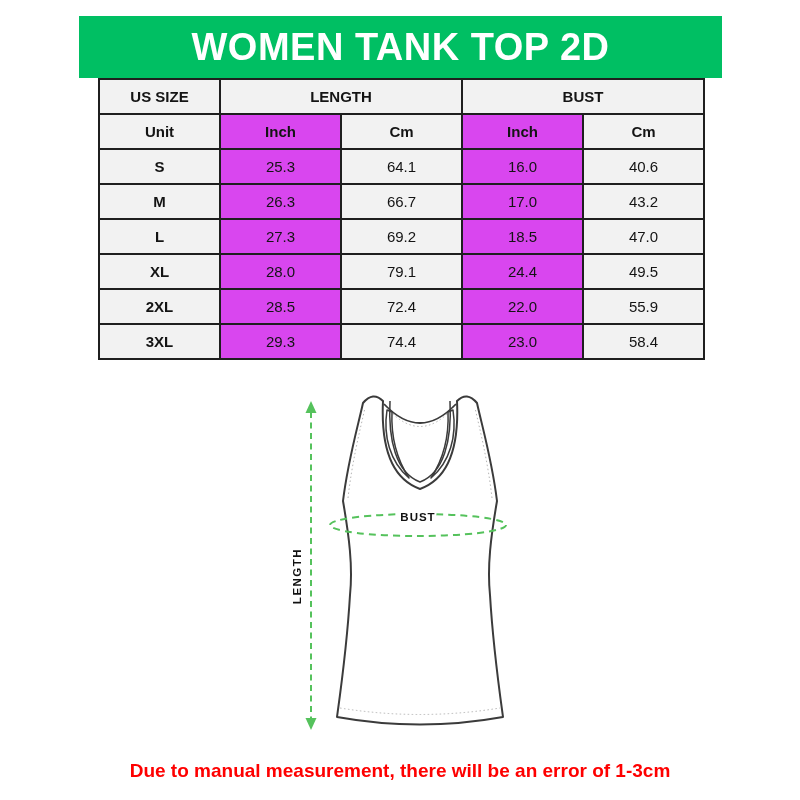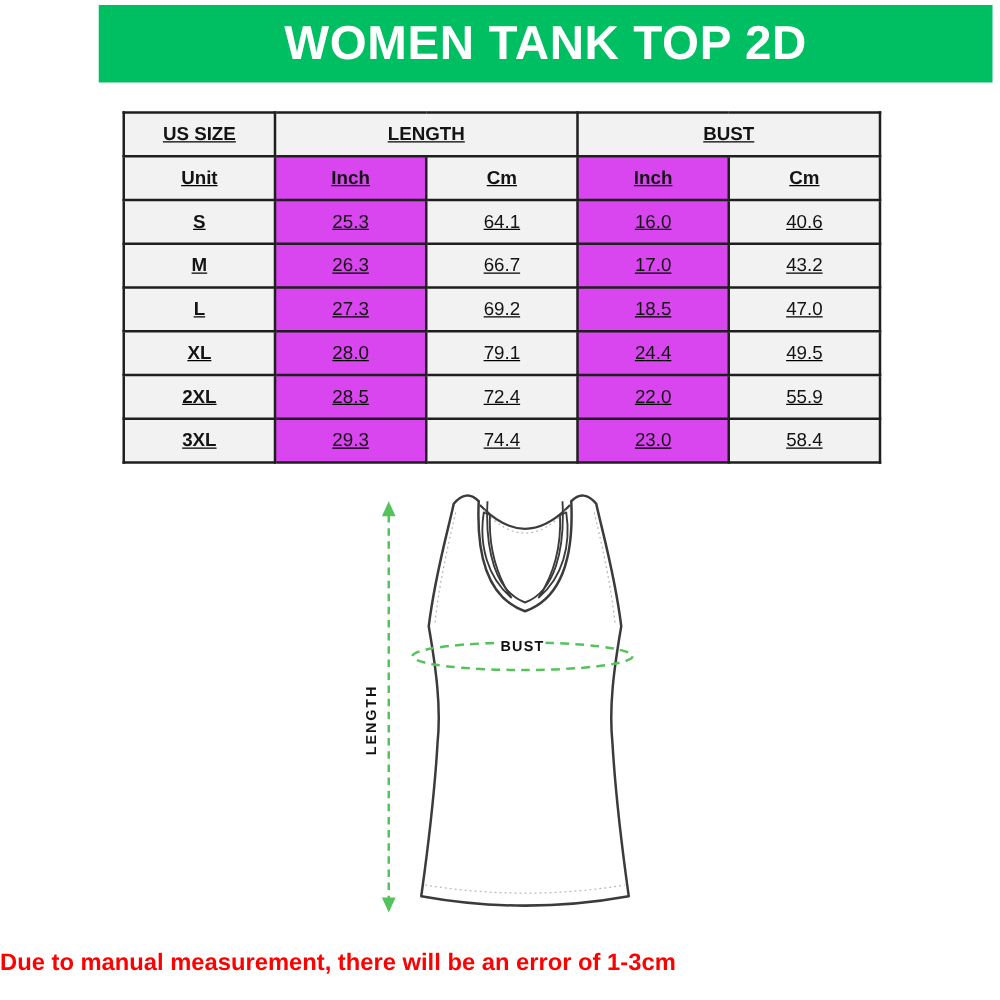--- a/index.html
+++ b/index.html
@@ -1,31 +1,31 @@
 <!DOCTYPE html>
 <html><head>
 <meta charset="utf-8">
 <style>
   html,body{margin:0;padding:0;background:#fff;}
   #page{position:relative;width:800px;height:800px;background:#fff;overflow:hidden;
         font-family:"Liberation Sans",sans-serif;}
-  .banner{position:absolute;left:79px;top:4px;width:715px;height:62px;
+  .banner{position:absolute;left:79px;top:16px;width:643px;height:62px;
           display:flex;align-items:center;justify-content:center;}
   .banner-title{color:#ffffff;font-size:38px;font-weight:bold;letter-spacing:0.5px;white-space:nowrap;}
-  table.size-table{position:absolute;left:98px;top:89px;width:605px;
-                   border-collapse:collapse;table-layout:fixed;text-decoration:underline;}
+  table.size-table{position:absolute;left:98px;top:78px;width:605px;
+                   border-collapse:collapse;table-layout:fixed;}
   table.size-table td, table.size-table th{
       border:2px solid #1f1f1f;height:33px;padding:0;text-align:center;
       vertical-align:middle;color:#141414;font-size:15px;}
   .g{background:#f2f2f2;}
   .w{background:#d946ef;}
   .hdr{font-weight:bold;}
   .num{font-weight:500;}
   svg.diagram{position:absolute;left:270px;top:388px;}
-  .footer-note{position:absolute;left:0;top:760px;width:800px;
+  .footer-note{position:absolute;left:0;top:760px;width:800px;text-align:center;
                font-size:19px;font-weight:bold;}
 </style>
 </head>
 <body>
 
 <div id="page">
 
   <div class="banner" style="background: rgb(0, 191, 99);">
     <span class="banner-title">WOMEN TANK TOP 2D</span>
   </div>

